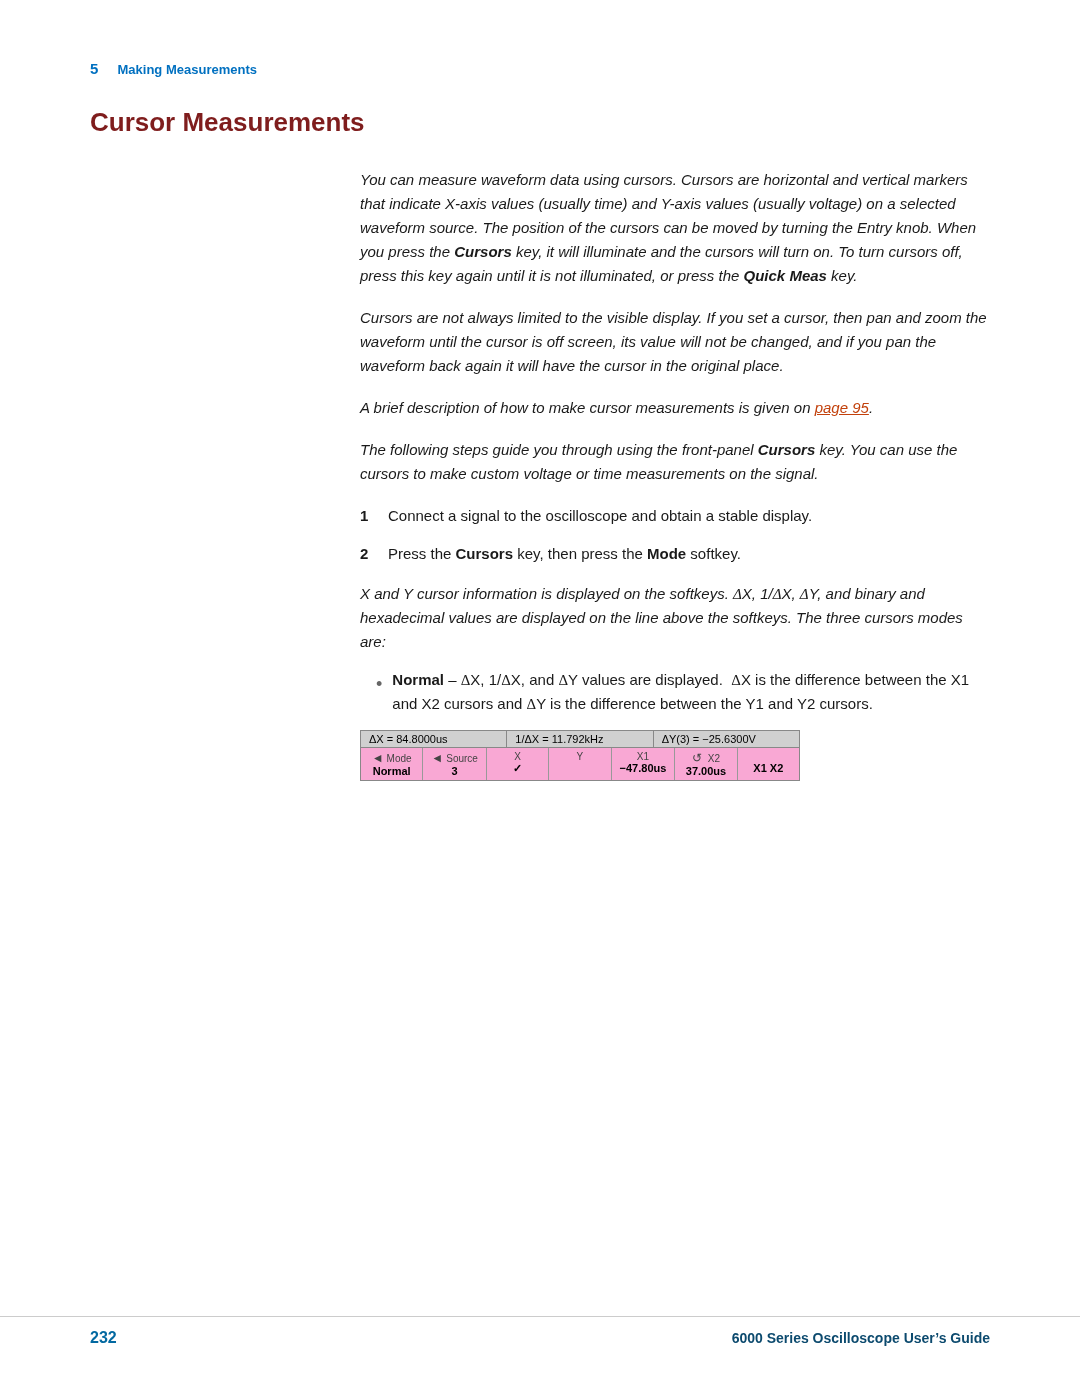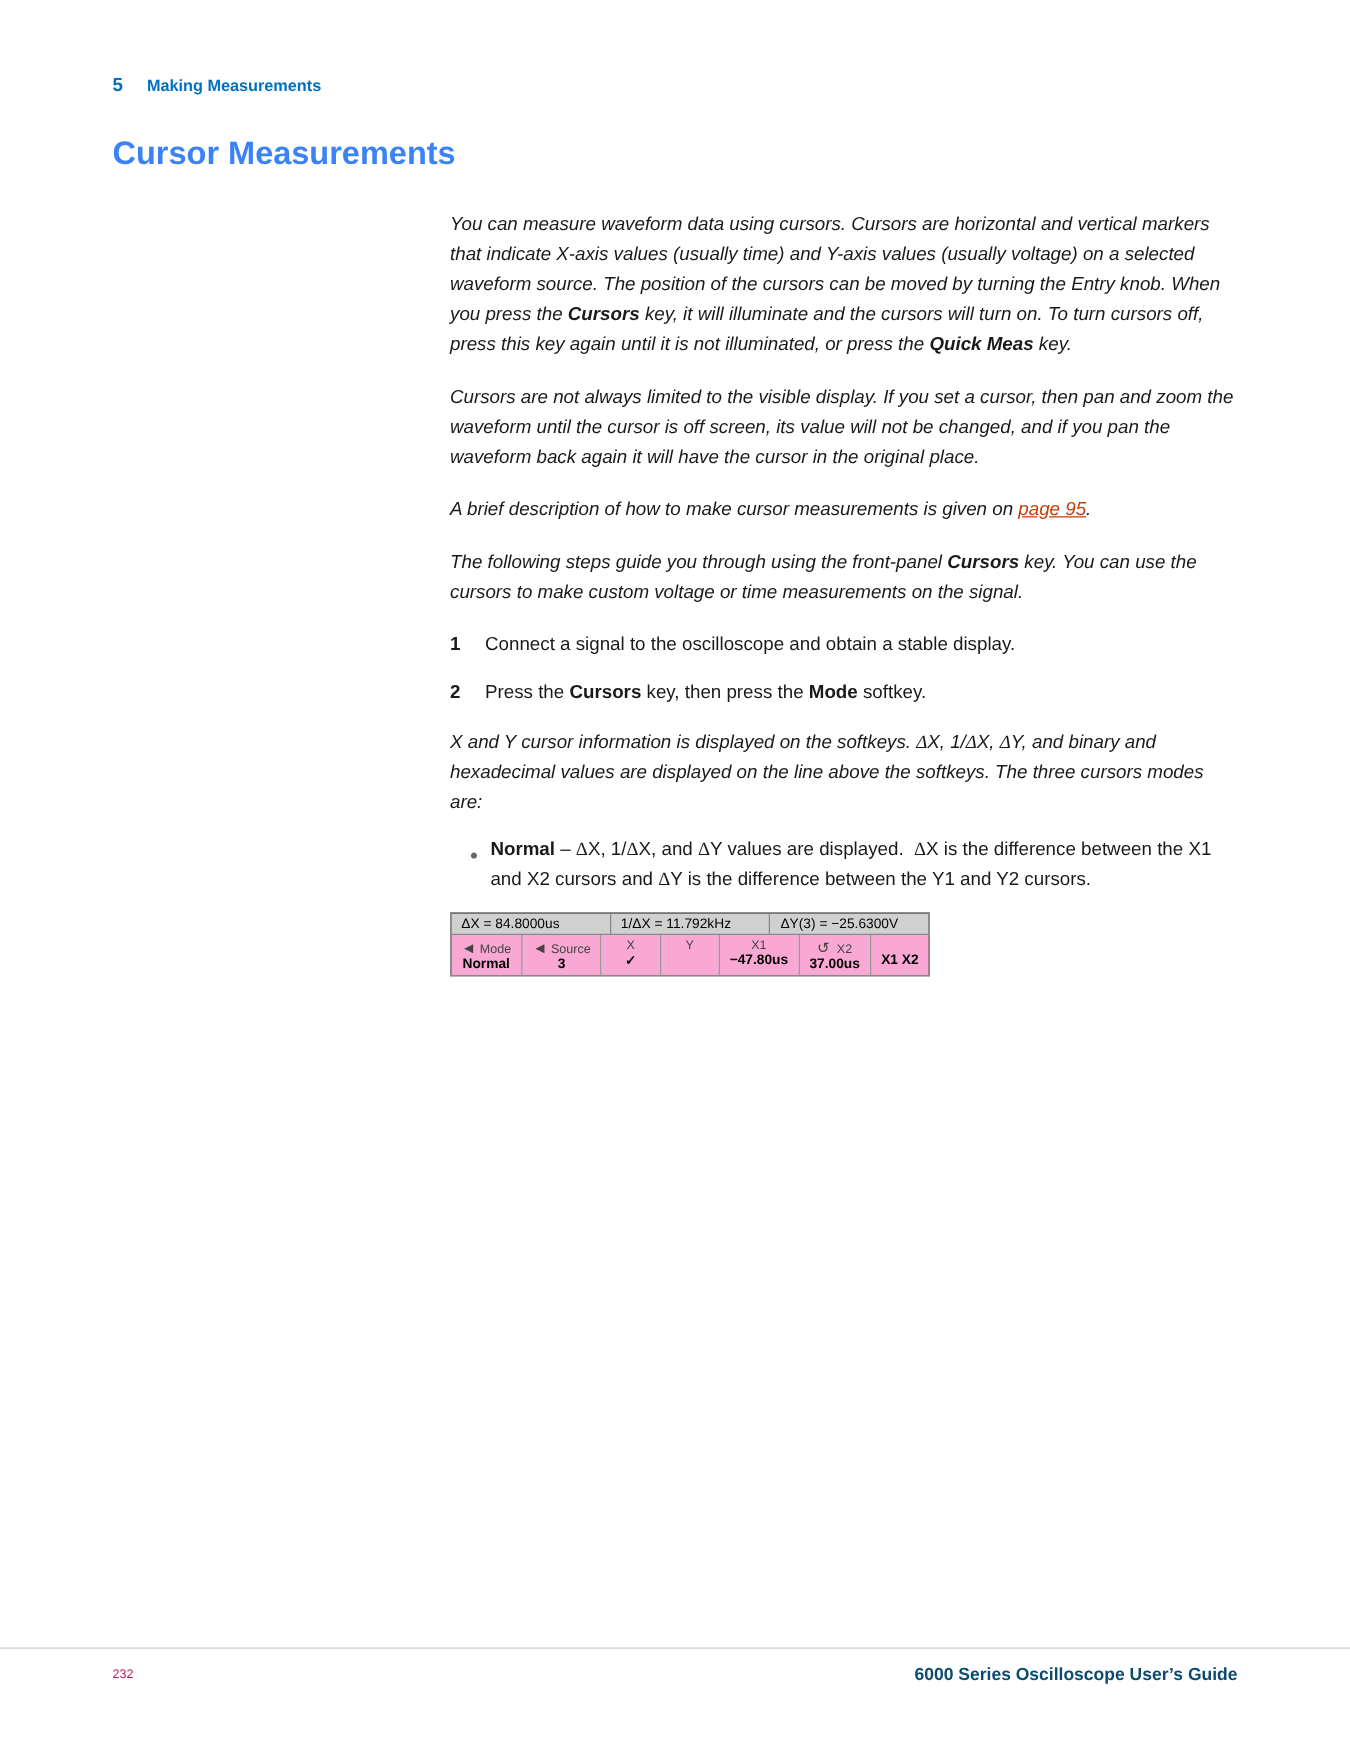--- a/index.html
+++ b/index.html
@@ -40,21 +40,21 @@
 
     
     .content-area {
       padding: 0 90px;
     }
 
     
     .chapter-heading {
       font-size: 26px;
       font-weight: bold;
-      color: #3b82f6;
+      color: #7f1d1d;
       margin-bottom: 30px;
       margin-top: 10px;
       border-bottom: none;
     }
 
     
     .two-col {
       display: flex;
       gap: 0;
     }
@@ -143,21 +143,21 @@
       color: #c2410c;
       text-decoration: underline;
     }
 
     
     .scope-display {
       margin-top: 14px;
       margin-bottom: 8px;
       border: 1px solid #888;
       background: #2a2a2a;
-      width: 384px;
+      width: 440px;
       overflow: hidden;
     }
 
     
     .scope-status-bar {
       display: flex;
       background: #d0d0d0;
       border-bottom: 1px solid #888;
       font-size: 11px;
       color: #000;
@@ -220,23 +220,23 @@
       right: 0;
       display: flex;
       justify-content: space-between;
       align-items: center;
       padding: 0 90px;
       border-top: 1px solid #ccc;
       padding-top: 12px;
     }
 
     .footer-page-num {
-      font-size: 10px;
-      font-weight: normal;
-      color: #be185d;
+      font-size: 16px;
+      font-weight: bold;
+      color: #0369a1;
     }
 
     .footer-title {
       font-size: 14px;
       font-weight: bold;
       color: #0c4a6e;
     }
 
     .delta-sym {
       font-family: "Times New Roman", serif;

